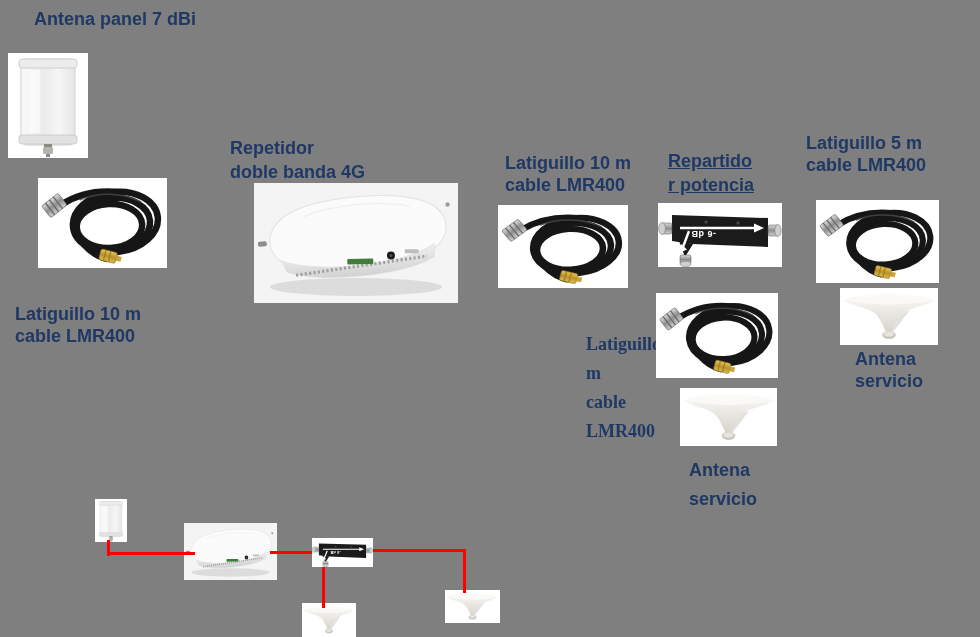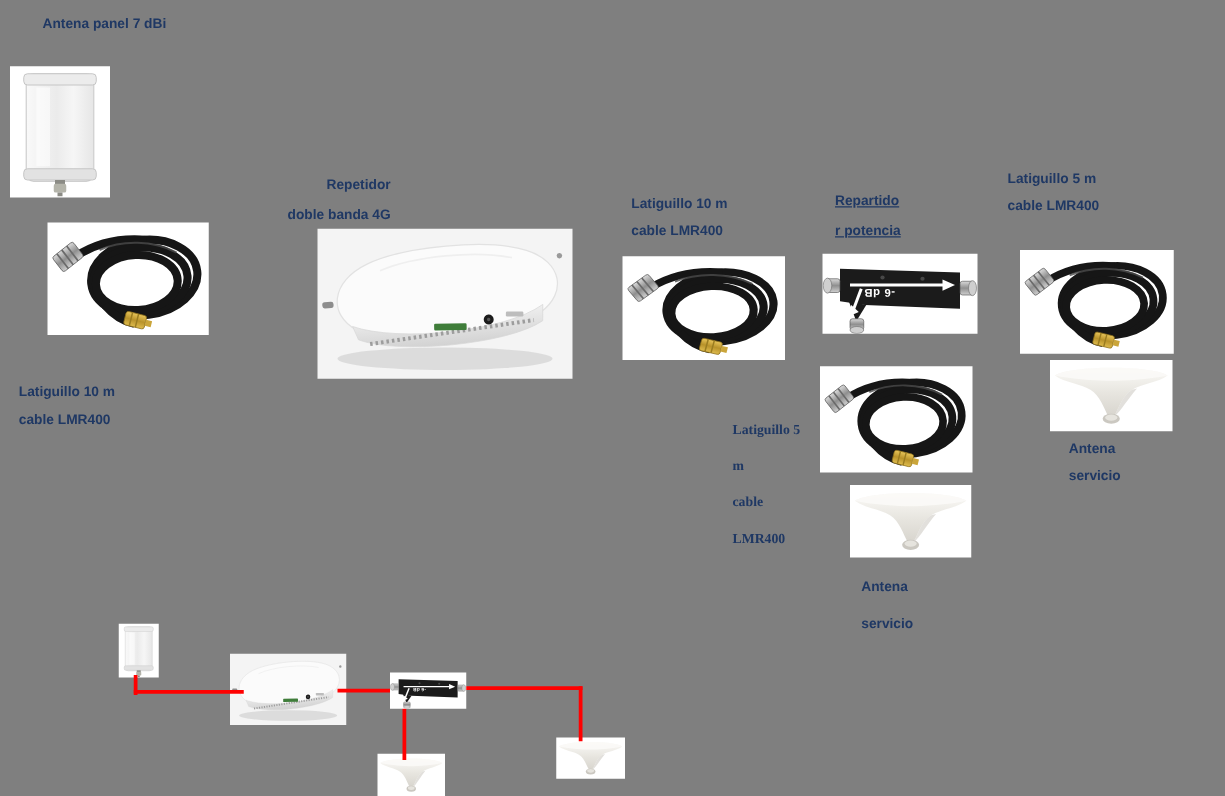--- a/index.html
+++ b/index.html
@@ -3,21 +3,21 @@
 <meta charset="utf-8">
 <style>
   html,body{margin:0;padding:0;}
   body{
     width:980px;height:637px;position:relative;overflow:hidden;
     background:var(--bg,#7f7f7f);
     font-family:"Liberation Sans",sans-serif;
   }
   .label{
     position:absolute;
-    font-weight:700;font-size:11px;line-height:22px;
+    font-weight:700;font-size:18px;line-height:22px;
     color:var(--text,#1f3864);
     white-space:pre-line;
   }
   .lh24{line-height:24px;}
   .lh29{line-height:29px;}
   .photo{
     position:absolute;background:#ffffff;z-index:2;
   }
   .photo svg{display:block;width:100%;height:100%;}
   .redline{
@@ -133,21 +133,21 @@
       <path d="M 4 13 C 18 4.5 82 4.5 96 13 C 80 16.5 60 17.5 50 17.5 C 40 17.5 20 16.5 4 13 Z" fill="#fbfaf7" opacity=".9"></path>
       <path d="M 67 25 C 59 30 56.5 40 52 48 C 58 43 64 32 71 24 Z" fill="#cfccc5" opacity=".6"></path>
       <ellipse cx="50" cy="49.5" rx="7" ry="4.2" fill="#cbc8c1"></ellipse>
       <ellipse cx="50" cy="48.5" rx="5" ry="2.6" fill="#e6e4de"></ellipse>
     </symbol>
   </defs>
 </svg>
 
 <div class="label" style="left:34px;top:8px;">Antena panel 7 dBi</div>
 
-<div class="label lh24" style="left:230px;top:136px;text-align:right;">Repetidor
+<div class="label lh24" style="left:230px;top:136px;">Repetidor
 doble banda 4G</div>
 
 <div class="label" style="left:15px;top:303px;">Latiguillo 10 m
 cable LMR400</div>
 
 <div class="label" style="left:505px;top:152px;">Latiguillo 10 m
 cable LMR400</div>
 
 <div class="label lh24" style="left:668px;top:149px;text-decoration:underline;">Repartido
 r potencia</div>

